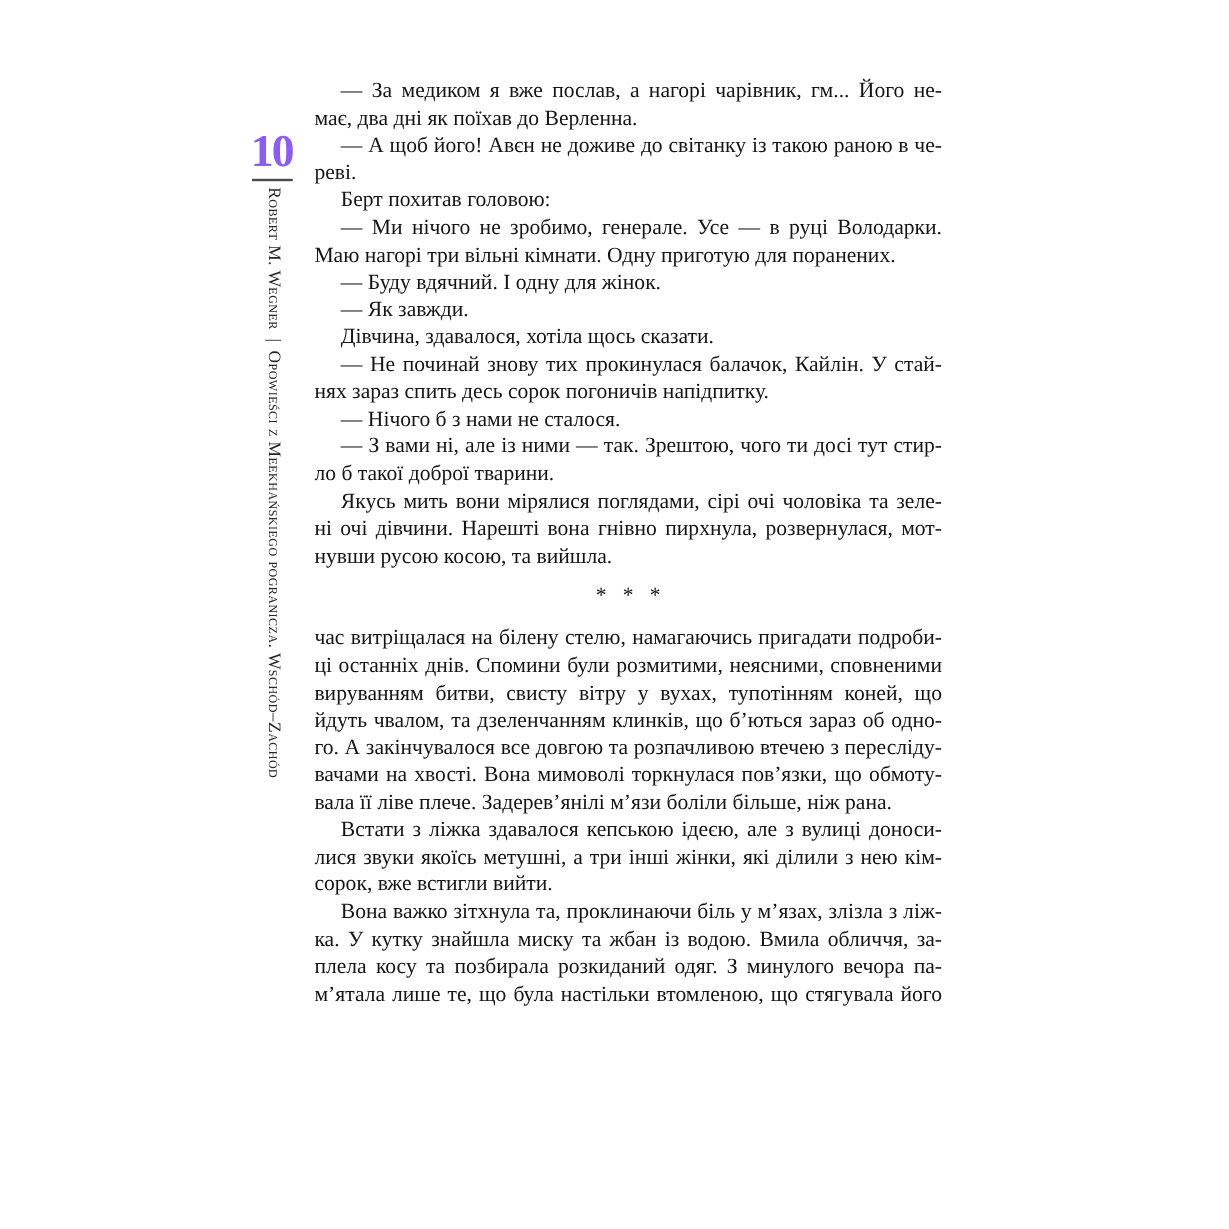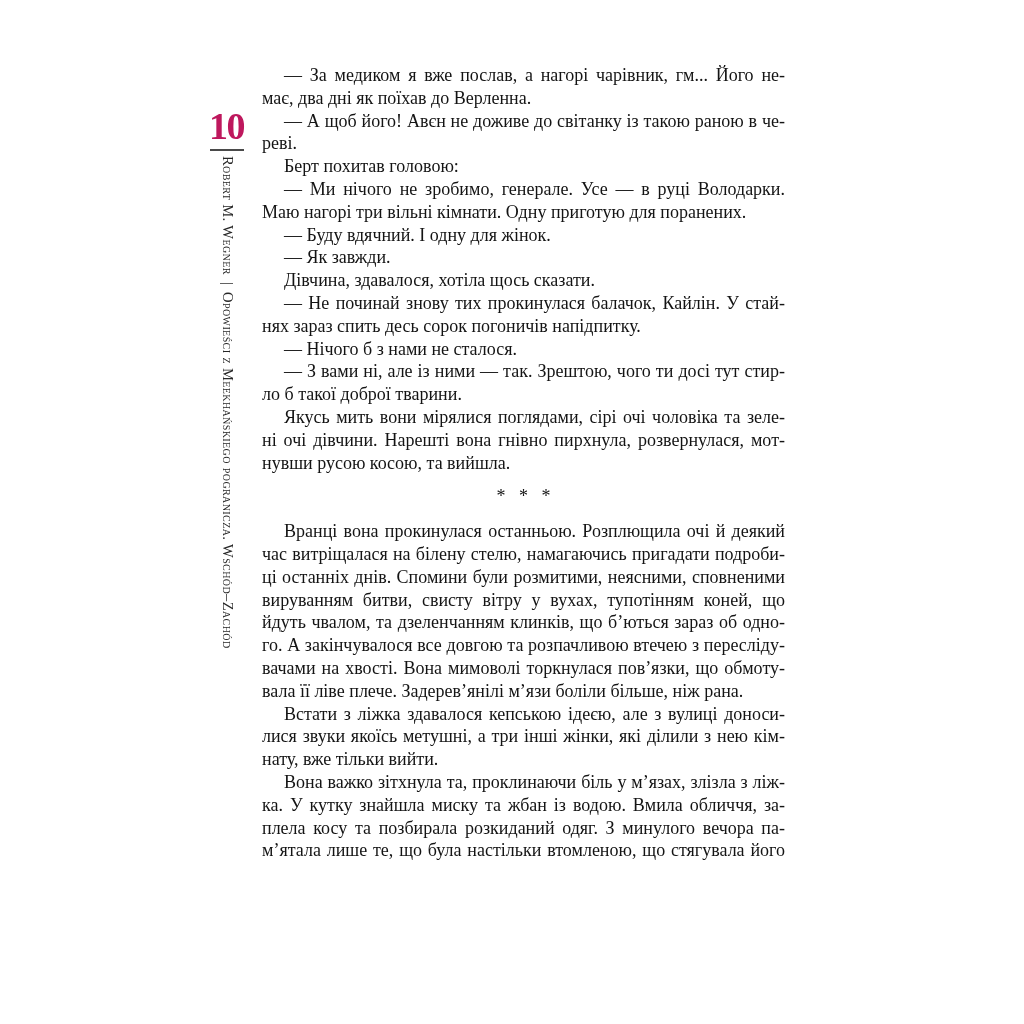--- a/index.html
+++ b/index.html
@@ -3,21 +3,21 @@
 <meta charset="utf-8">
 <style>
   html,body{margin:0;padding:0;background:#ffffff;}
   .page{
     position:relative;width:1024px;height:1024px;background:#ffffff;overflow:hidden;
     font-family:"Liberation Serif","DejaVu Serif",serif;color:#161616;
   }
   
   .pagenum{
     position:absolute;left:209px;top:107px;width:40px;
-    font-size:38px;font-weight:bold;line-height:1;letter-spacing:-1.5px;color:#be185d;
+    font-size:38px;font-weight:bold;line-height:1;letter-spacing:-1.5px;color:#8b5cf6;
   }
   .pagenum-rule{position:absolute;left:210px;top:149px;width:34px;height:2px;background:#4a4a4a;}
   
   .spine{
     position:absolute;left:214px;top:156px;height:620px;width:22px;
     writing-mode:vertical-rl;white-space:nowrap;
     font-variant:small-caps;font-size:14.5px;letter-spacing:0.4px;color:#262626;
   }
   .spine .spine-sep{margin-inline:7px;}
   
@@ -83,33 +83,32 @@
         <div class="tline first">— З вами ні, але із ними — так. Зрештою, чого ти досі тут стир-</div>
         <div class="tline final">ло б такої доброї тварини.</div>
       </div>
       <div class="para">
         <div class="tline first">Якусь мить вони мірялися поглядами, сірі очі чоловіка та зеле-</div>
         <div class="tline">ні очі дівчини. Нарешті вона гнівно пирхнула, розвернулася, мот-</div>
         <div class="tline final">нувши русою косою, та вийшла.</div>
       </div>
       <div class="sep-line">* * *</div>
       <div class="para">
-        <div class="tline first">Вранці вона прокинулася останньою. Розплющила очі й деякий</div>
         <div class="tline">час витріщалася на білену стелю, намагаючись пригадати подроби-</div>
         <div class="tline">ці останніх днів. Спомини були розмитими, неясними, сповненими</div>
         <div class="tline">вируванням битви, свисту вітру у вухах, тупотінням коней, що</div>
         <div class="tline">йдуть чвалом, та дзеленчанням клинків, що б’ються зараз об одно-</div>
         <div class="tline">го. А закінчувалося все довгою та розпачливою втечею з переслі­ду-</div>
         <div class="tline">вачами на хвості. Вона мимоволі торкнулася пов’язки, що обмоту-</div>
         <div class="tline final">вала її ліве плече. Задерев’янілі м’язи боліли більше, ніж рана.</div>
       </div>
       <div class="para">
         <div class="tline first">Встати з ліжка здавалося кепською ідеєю, але з вулиці доноси-</div>
         <div class="tline">лися звуки якоїсь метушні, а три інші жінки, які ділили з нею кім-</div>
-        <div class="tline final">нату, вже тільки вийти.</div>
+        <div class="tline final">сорок, вже встигли вийти.</div>
       </div>
       <div class="para">
         <div class="tline first">Вона важко зітхнула та, проклинаючи біль у м’язах, злізла з ліж-</div>
         <div class="tline">ка. У кутку знайшла миску та жбан із водою. Вмила обличчя, за-</div>
         <div class="tline">плела косу та позбирала розкиданий одяг. З минулого вечора па-</div>
         <div class="tline">м’ятала лише те, що була настільки втомленою, що стягувала його</div>
       </div>
     </div>
 
 </div>

